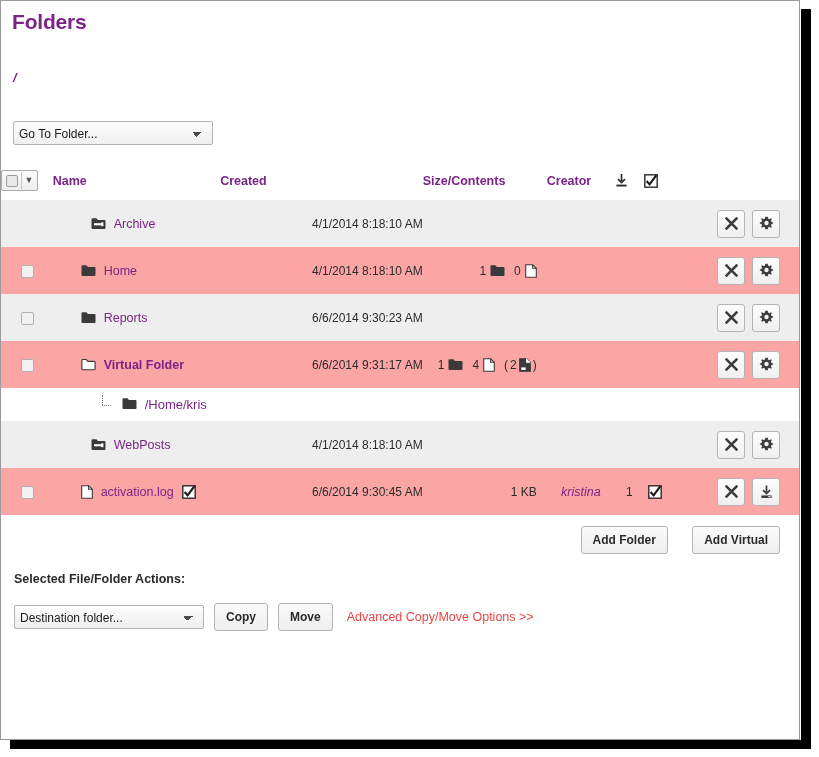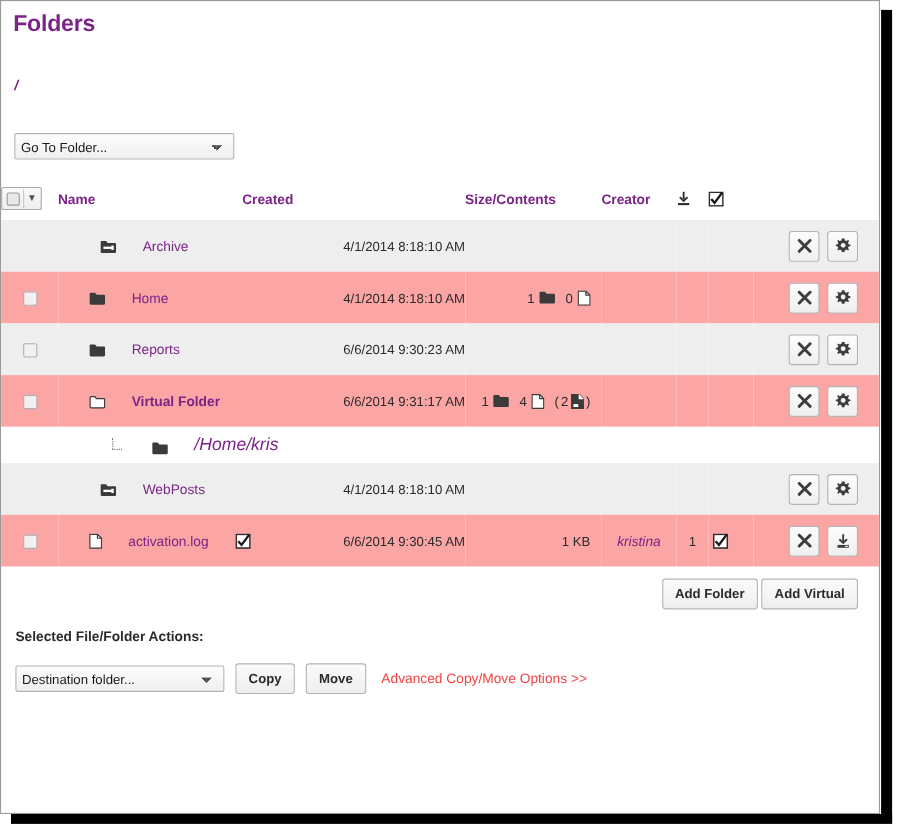--- a/index.html
+++ b/index.html
@@ -196,29 +196,29 @@
   }
   .selectall .chev {
     width: 14px;
     text-align: center;
     font-size: 9px;
     color: #555;
     line-height: 17px;
   }
 
   
-  .namecell { display: flex; align-items: flex-end; gap: 24px; }
+  .namecell { display: flex; align-items: flex-start; gap: 8px; }
   .name-link {
     color: #7b2487;
     text-decoration: none;
     font-size: 12.5px;
     cursor: pointer;
   }
   .name-link.bold { font-weight: bold; }
-  .name-link.sub  { font-size: 16px; font-style: italic; }
+  .name-link.sub  { font-size: 13px; }
 
   .indent-1 { padding-left: 28px; }
   .indent-2 { padding-left: 18px; }
   .indent-sub { padding-left: 37px; }
 
   
   .tree-elbow {
     width: 14px; height: 14px;
     position: relative;
     flex: 0 0 14px;
@@ -256,21 +256,21 @@
     vertical-align: middle;
     padding: 0;
   }
   .sqbtn svg { display: block; }
 
   
   .addrow {
     text-align: right;
     padding: 11px 19px 0 0;
   }
-  .addrow button { margin-left: 0; }
+  .addrow button { margin-left: 21px; }
   .actions-label {
     padding: 18px 0 0 13px;
     font-size: 12.5px;
     font-weight: bold;
     color: #2b2b2b;
   }
   .actions-btns {
     padding: 11px 0 0 13px;
   }
   .actions-btns button { margin-right: 8px; }

